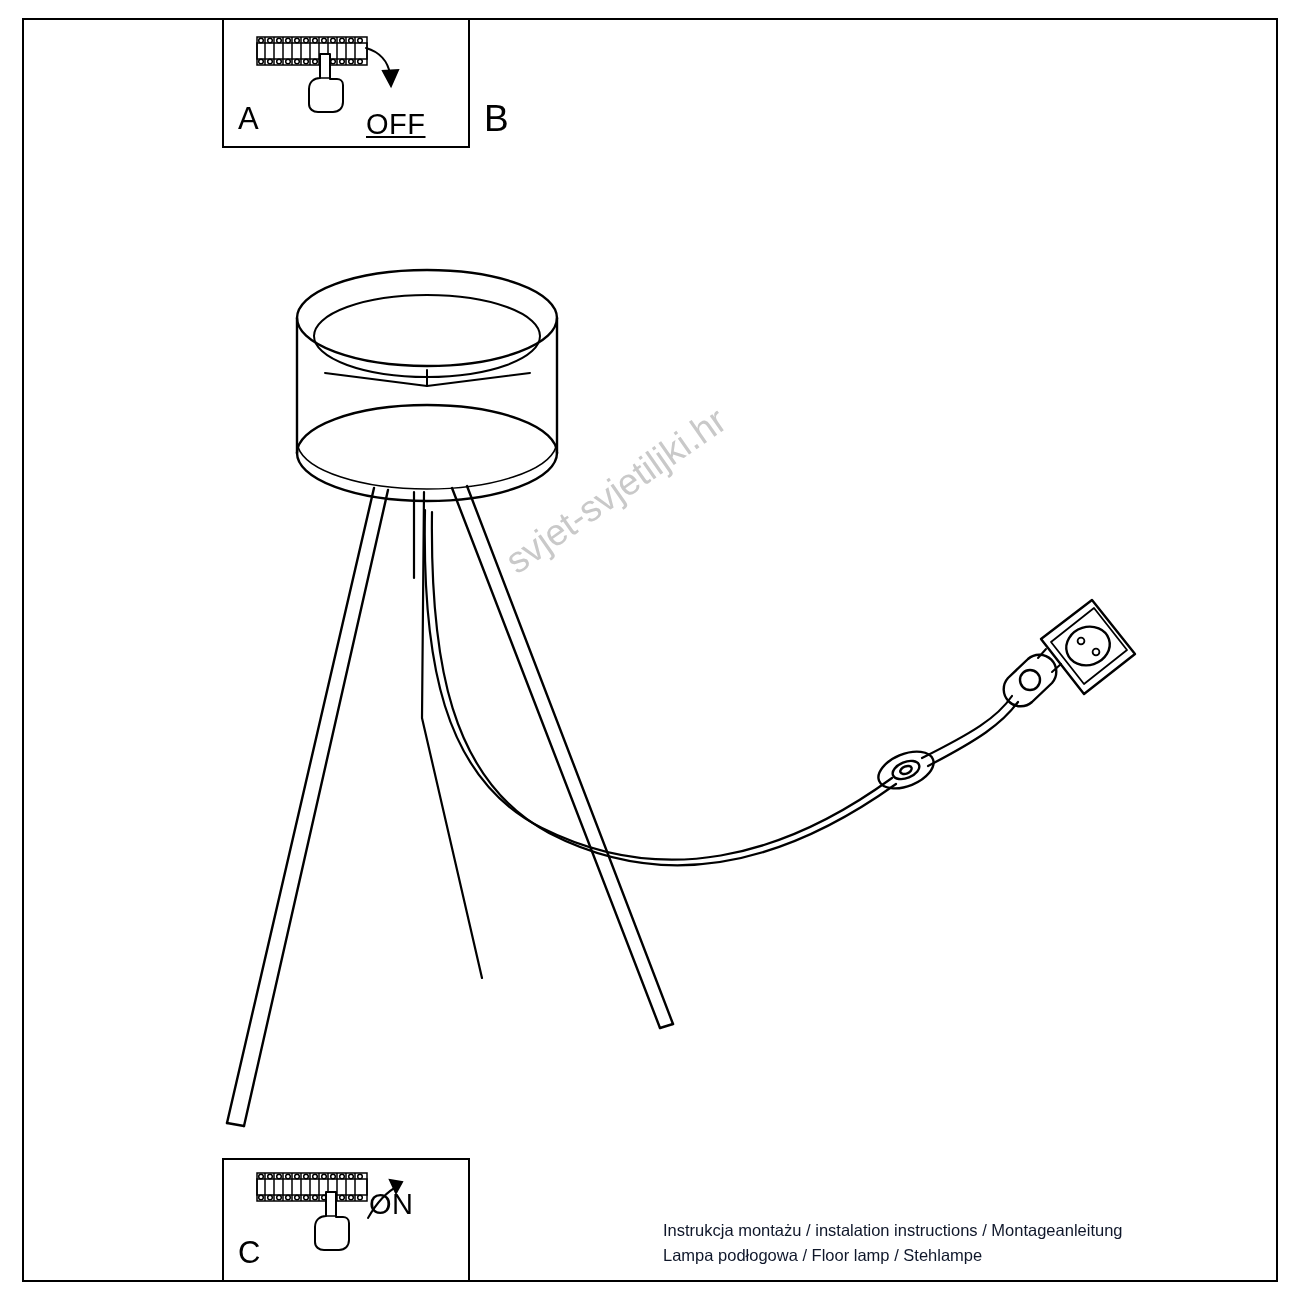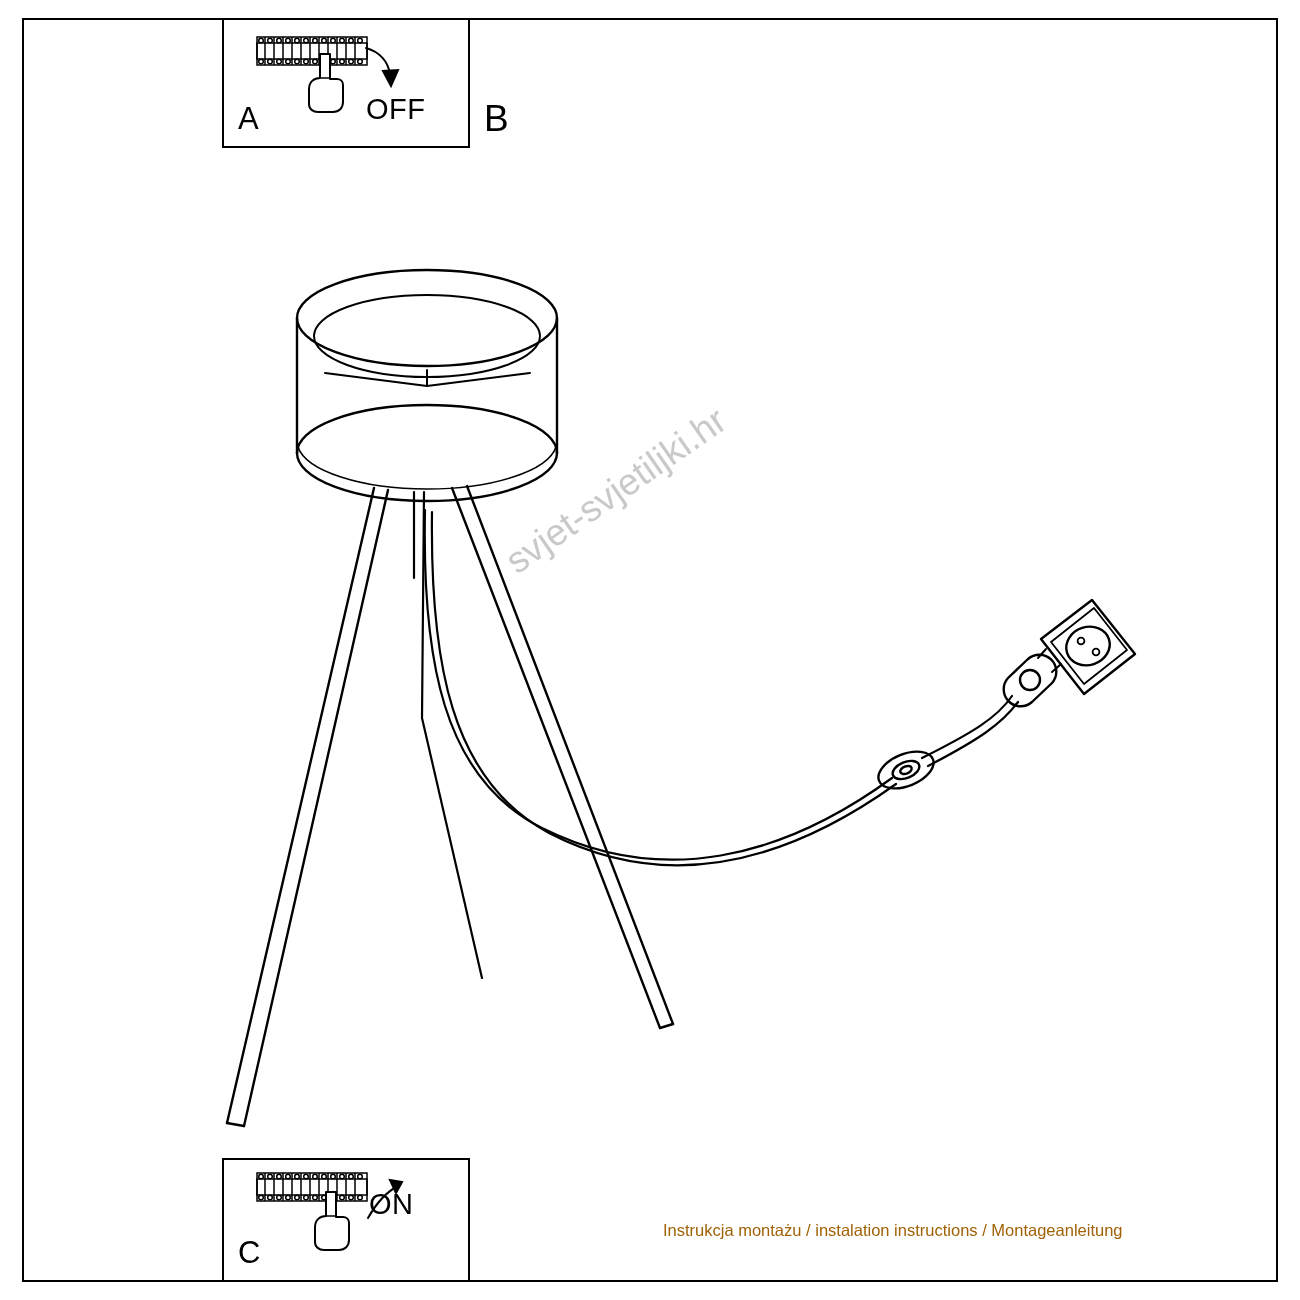--- a/index.html
+++ b/index.html
@@ -44,21 +44,21 @@
   #step-a-letter { left: 238px; top: 103px; }
   #step-c-letter { left: 238px; top: 1237px; }
   #step-b-letter { left: 484px; top: 100px; font-size: 37px; }
 
   .state-label {
     position: absolute;
     font-size: 29px;
     letter-spacing: 0.5px;
     color: #000;
   }
-  #off-label { left: 366px; top: 93px; }
+  #off-label { left: 366px; top: 108px; text-decoration: underline; }
   #on-label  { left: 369px; top: 1188px; }
 
   
   .terminal {
     position: absolute;
   }
   #terminal-a { left: 256px; top: 30px; }
   #terminal-c { left: 256px; top: 1166px; }
 
   
@@ -94,21 +94,21 @@
     font-family: "Liberation Sans", sans-serif;
   }
 
   
   #footer-text {
     position: absolute;
     left: 663px;
     top: 1218px;
     font-size: 16.5px;
     line-height: 25px;
-    color: #a16207;
+    color: #0f172a;
   }
   #footer-text div { white-space: nowrap; }
 </style>
 </head>
 <body>
 
 <div id="page">
 
   <div id="sheet-border"></div>
 
@@ -276,15 +276,16 @@
       <path d="M8 42 C 16 28, 26 16, 38 10" fill="none"></path>
       <path d="M30 4 L42 6 L36 17 Z"></path>
     </g>
   </svg>
 
   <div id="step-c-letter" class="step-letter">C</div>
   <div id="on-label" class="state-label">ON</div>
 
   <div id="footer-text">
     <div>Instrukcja montażu / instalation instructions / Montageanleitung</div>
+    <div>Lampa podłogowa / Floor lamp / Stehlampe</div>
   </div>
 
 </div>
 
 </body></html>

